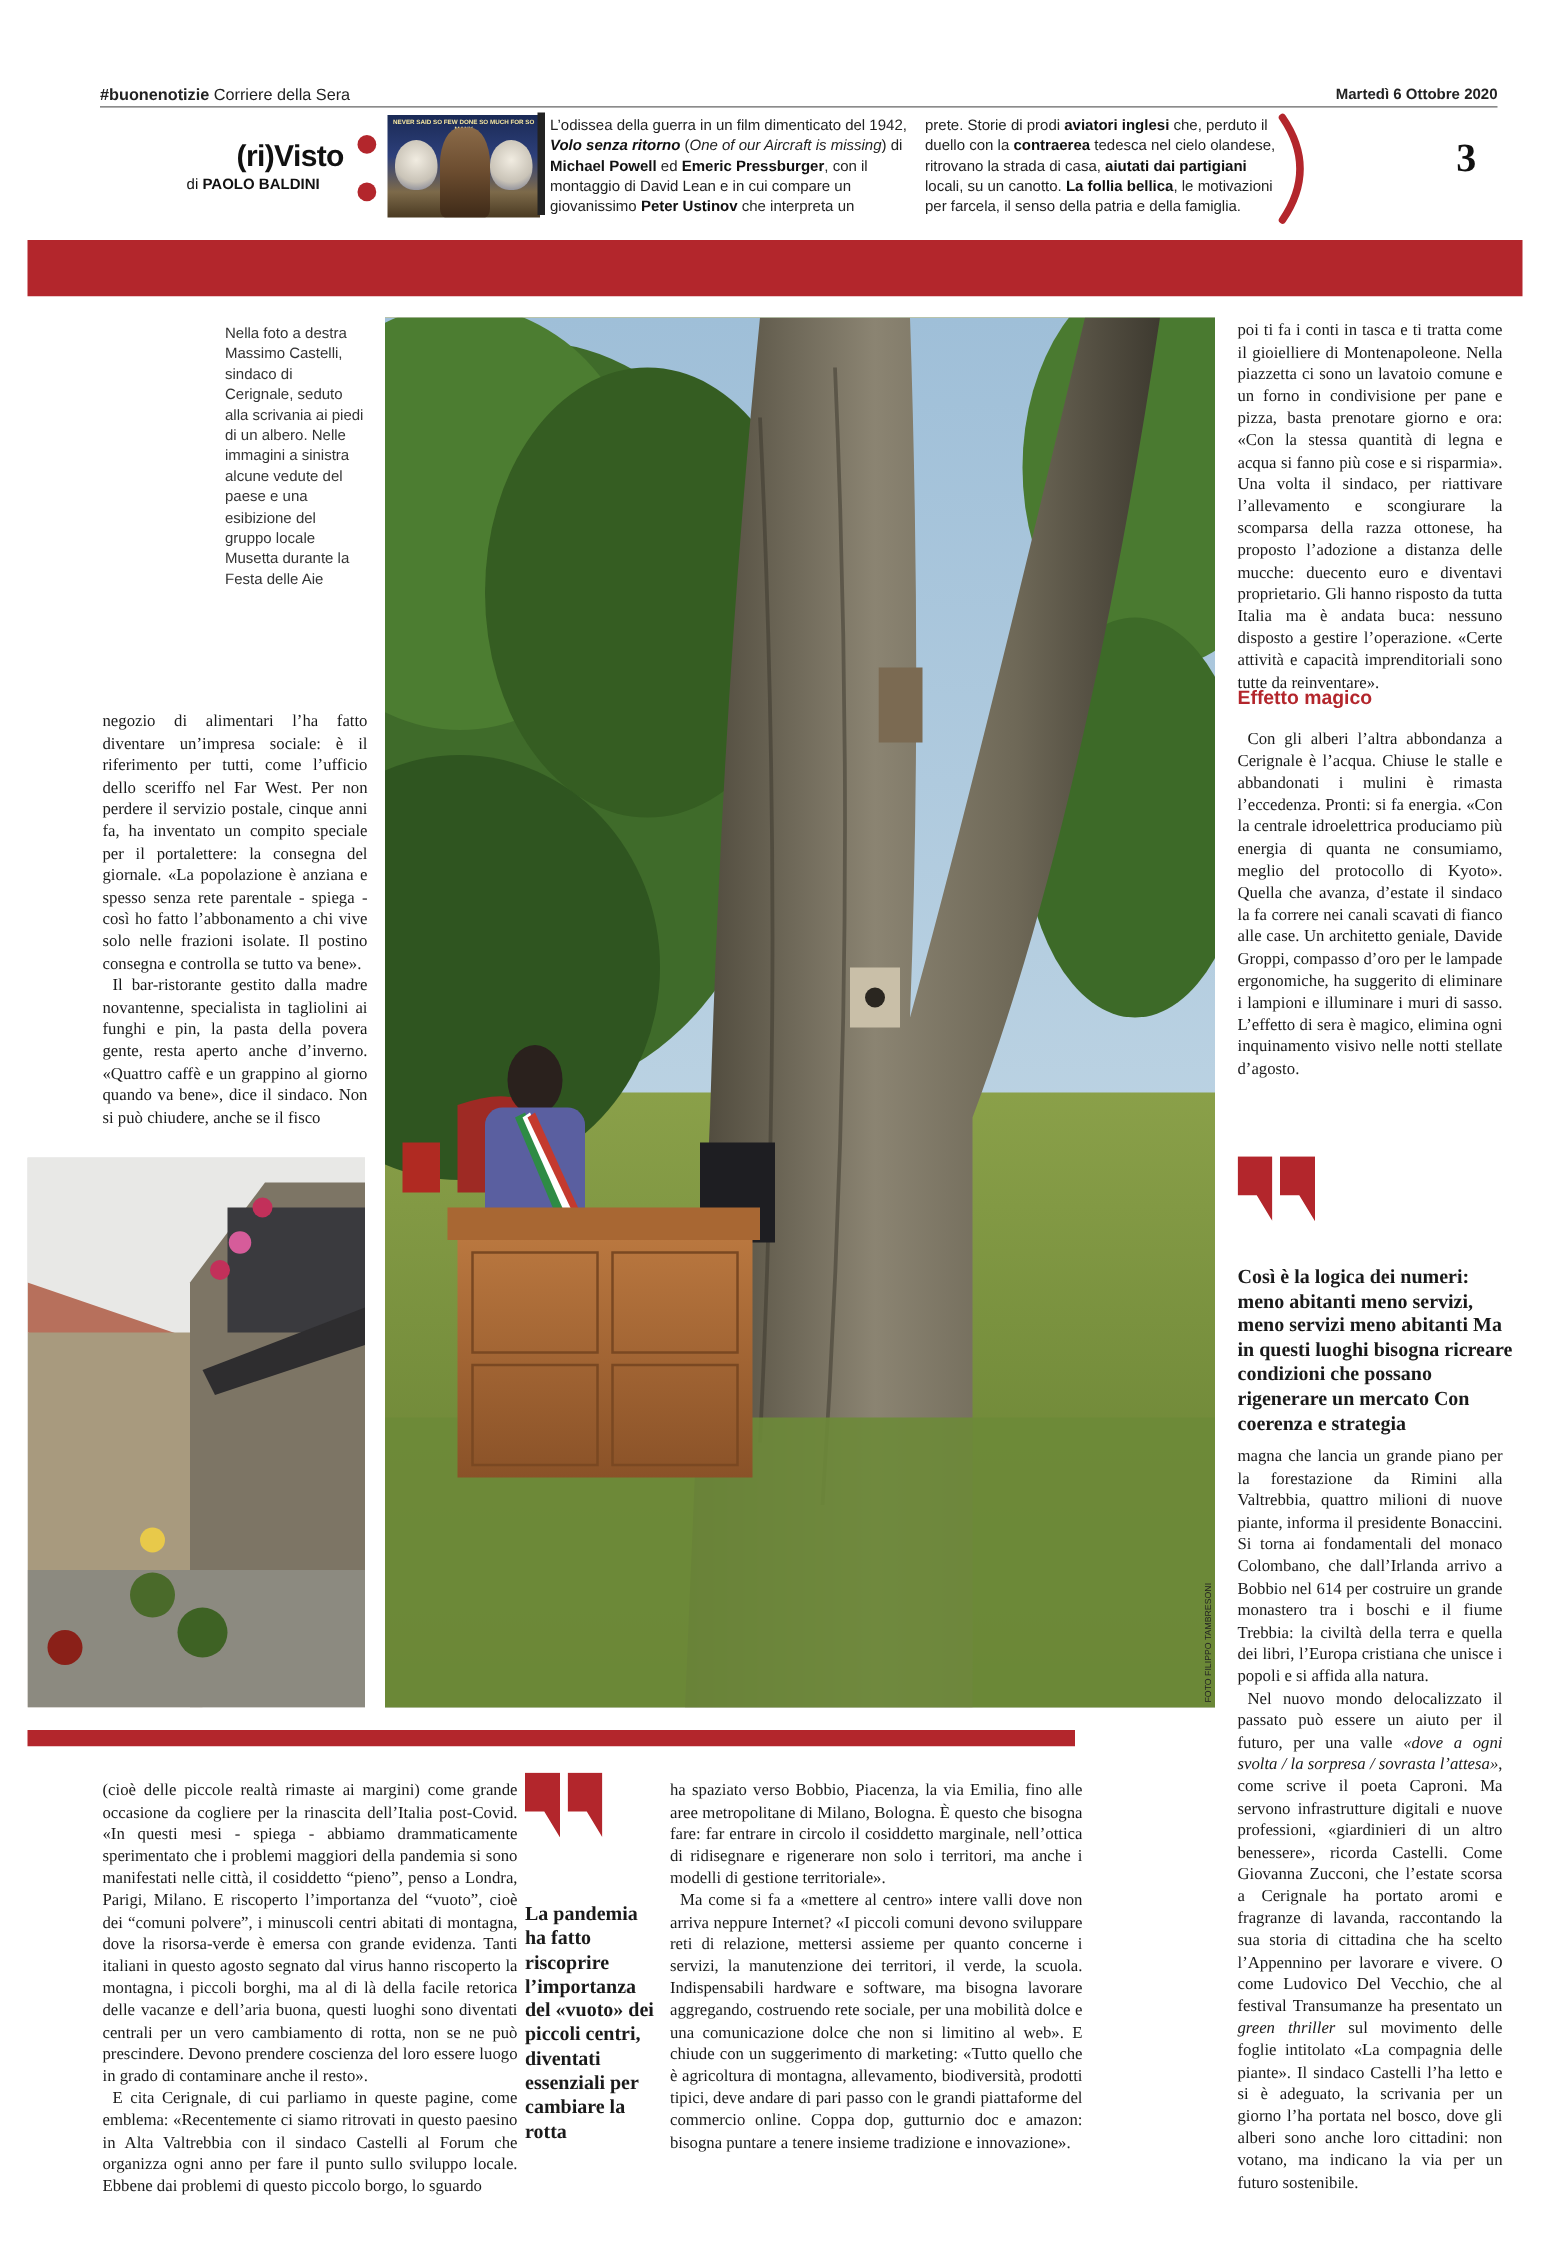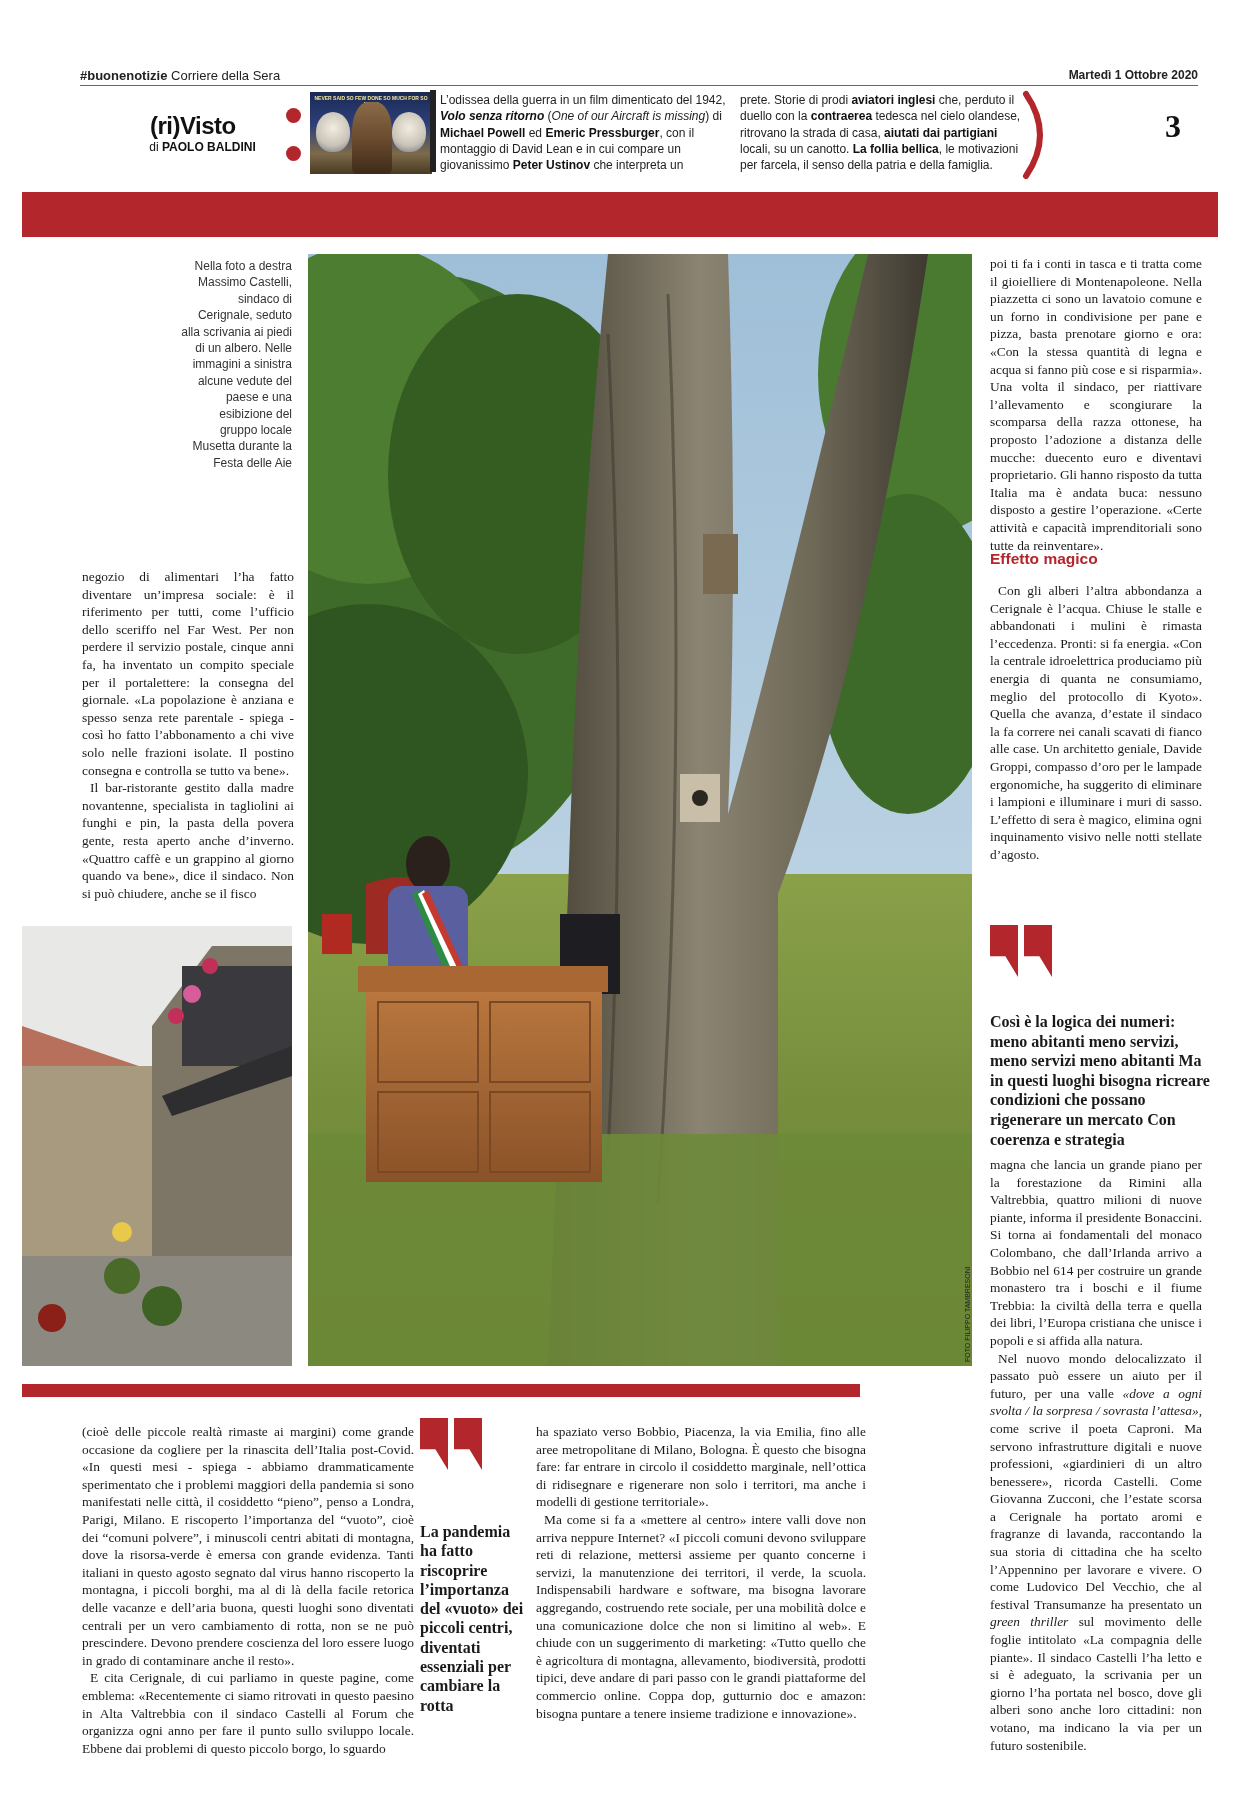--- a/index.html
+++ b/index.html
@@ -6,21 +6,21 @@
   html, body { width: 1240px; height: 1800px; background: #ffffff; overflow: hidden; }
   body { position: relative; font-family: "Liberation Serif", serif; color: #1a1a1a; }
   .abs { position: absolute; }
 
   
   .topline { left: 80px; top: 68px; font-family: "Liberation Sans", sans-serif; font-size: 13px; color:#222; }
   .topline b { font-weight: 700; }
   .dateline { right: 42px; top: 68px; font-family: "Liberation Sans", sans-serif; font-size: 12px; font-weight: 700; color:#222; }
   .rule-top { left: 80px; top: 85px; width: 1118px; height: 1px; background: #666; }
 
-  .rivisto-title { left: 150px; top: 112px; width: 125px; font-family: "Liberation Sans", sans-serif; font-size: 24px; font-weight: 700; letter-spacing: -0.5px; color:#111; }
+  .rivisto-title { left: 150px; top: 112px; width: 125px; text-align: right; font-family: "Liberation Sans", sans-serif; font-size: 24px; font-weight: 700; letter-spacing: -0.5px; color:#111; }
   .rivisto-by { left: 130px; top: 140px; width: 145px; text-align: center; font-family: "Liberation Sans", sans-serif; font-size: 12px; color:#111; }
   .rivisto-by b { font-weight: 800; }
   .dot { width: 15px; height: 15px; border-radius: 50%; background: #b3262c; }
 
   .poster { left: 310px; top: 92px; width: 122px; height: 82px; background: linear-gradient(180deg,#1a2a55 0%,#2d3f7a 40%,#7d6a4a 75%,#4a3a22 100%); overflow: hidden; }
   .poster .face1, .poster .face2 { position:absolute; top:20px; width:34px; height:40px; border-radius:50% 50% 45% 45%; background: radial-gradient(circle at 50% 40%, #f1ece1 0%, #c9c3b7 60%, #6a6f88 100%); }
   .poster .face1 { left: 6px; } .poster .face2 { right: 6px; }
   .poster .pilot { position:absolute; left:42px; top:10px; width:40px; height:72px; background: linear-gradient(180deg,#8a6a48 0%,#6b4c2f 50%,#3e2a18 100%); border-radius: 40% 40% 10% 10%; }
   .poster .tagline { position:absolute; left:2px; top:3px; width:118px; font-size:5px; color:#f5e6a0; text-align:center; font-family:"Liberation Sans",sans-serif; font-weight:700; }
 
@@ -35,21 +35,21 @@
 
   .band { left: 22px; top: 192px; width: 1196px; height: 45px; background: #b3262c; }
 
   
   .photo-main { left: 308px; top: 254px; width: 664px; height: 1112px; overflow: hidden; background: #7a8a4a; }
   .photo-side { left: 22px; top: 926px; width: 270px; height: 440px; overflow: hidden; background: #dcdcda; }
   .credit { left: 962px; top: 1262px; width: 14px; height: 100px; }
   .credit span { display:block; transform: rotate(-90deg); transform-origin: left top; position:absolute; left:2px; top:100px; white-space:nowrap; font-family:"Liberation Sans",sans-serif; font-size:7px; color:#222; }
 
   
-  .caption { left: 180px; top: 258px; width: 112px; text-align: right; font-family: "Liberation Sans", sans-serif; font-size: 12px; line-height: 16.4px; color:#333; }
+  .caption { left: 180px; top: 258px; width: 112px; text-align: left; font-family: "Liberation Sans", sans-serif; font-size: 12px; line-height: 16.4px; color:#333; }
 
   
   .txt { font-family: "Liberation Serif", serif; font-size: 13.4px; line-height: 17.6px; color:#1a1a1a; text-align: justify; hyphens: manual; }
   .txt p { text-indent: 8px; }
   .txt p.noindent { text-indent: 0; }
   .txt i { font-style: italic; }
   .col-left { left: 82px; top: 568px; width: 212px; }
   .col-right-top { left: 990px; top: 255px; width: 212px; }
   .col-right-mid { left: 990px; top: 582px; width: 212px; }
   .col-right-bot { left: 990px; top: 1156px; width: 212px; }
@@ -66,21 +66,21 @@
   .pull { font-family: "Liberation Serif", serif; font-weight: 700; color:#1a1a1a; }
   .pull-right { left: 990px; top: 985px; width: 220px; font-size: 16px; line-height: 19.6px; margin-top: 27px; }
   .pull-bottom { left: 420px; top: 1476px; width: 110px; font-size: 16px; line-height: 19.3px; margin-top: 46px; }
 
   .band2 { left: 22px; top: 1384px; width: 838px; height: 13px; background: #b3262c; }
 </style>
 </head>
 <body>
 
 <div class="abs topline"><b>#buonenotizie</b> <span>Corriere della Sera</span></div>
-<div class="abs dateline">Martedì 1 Ottobre 2020</div>
+<div class="abs dateline">Martedì 6 Ottobre 2020</div>
 <div class="abs rule-top"></div>
 
 <div class="abs rivisto-title">(ri)Visto</div>
 <div class="abs rivisto-by"><span>di</span> <b>PAOLO BALDINI</b></div>
 <div class="abs dot" style="left:286px;top:108px;"></div>
 <div class="abs dot" style="left:286px;top:146px;"></div>
 
 <div class="abs poster">
   <div class="tagline">NEVER SAID SO FEW DONE SO MUCH FOR SO MANY</div>
   <div class="face1"></div>

